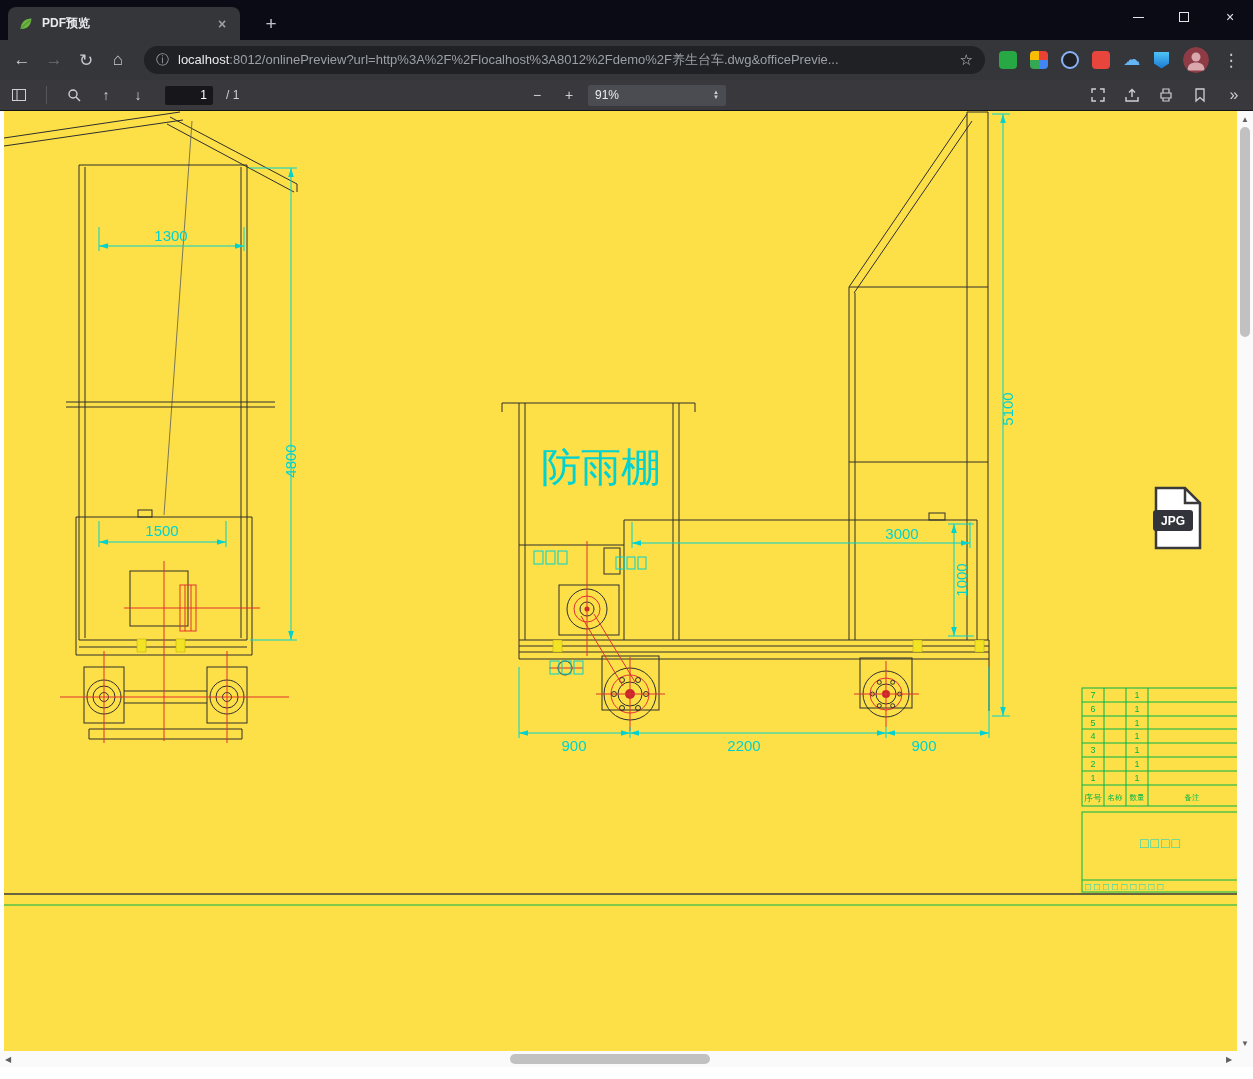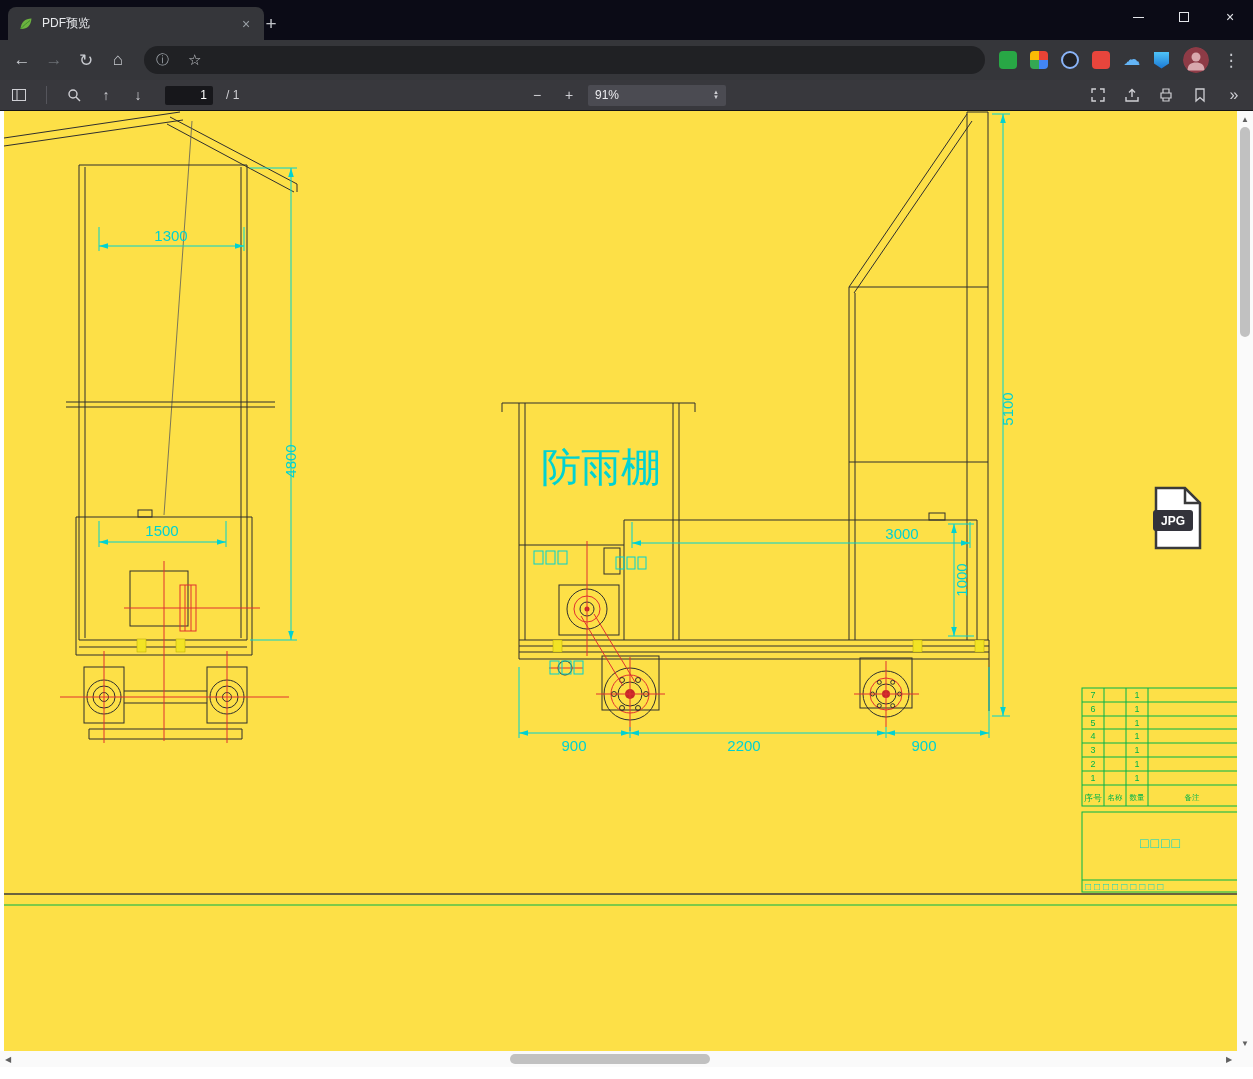--- a/index.html
+++ b/index.html
@@ -2,22 +2,22 @@
 <html style="--dim-cyan: #00d2d2; --center-red: #e03030; --table-green: #00b44b; --mark-yellow: #f2e324; --line-black: #2e2e2e;"><head>
 <meta charset="utf-8">
 <style>
   html,body{margin:0;padding:0;width:1253px;height:1079px;overflow:hidden;background:#fff;
     font-family:"Liberation Sans","DejaVu Sans",sans-serif;}
   *{box-sizing:border-box;}
   button{background:transparent;border:0;padding:0;cursor:default;}
 
   
   .titlebar{position:absolute;top:0;left:0;width:1253px;height:40px;background:#0b0b16;}
-  .tab{position:absolute;left:8px;top:7px;width:256px;height:33px;background:#35363a;
-       border-radius:8px 8px 0 0;display:flex;align-items:center;padding:0 10px;gap:8px;}
+  .tab{position:absolute;left:8px;top:7px;width:232px;height:33px;background:#35363a;
+       border-radius:8px 8px 0 0;display:flex;align-items:center;padding:0 10px;gap:8px;font-weight:bold;}
   .tab-title{color:#e8eaed;font-size:12px;white-space:nowrap;overflow:hidden;flex:1;}
   .tab-close{color:#9aa0a6;font-size:14px;width:16px;height:16px;line-height:16px;text-align:center;border-radius:50%;}
   .newtab{position:absolute;left:258px;top:11px;width:26px;height:26px;color:#c0c3c8;font-size:19px;
           display:flex;align-items:center;justify-content:center;}
   .win-controls{position:absolute;right:0;top:0;display:flex;}
   .win-btn{width:46px;height:34px;display:flex;align-items:center;justify-content:center;color:#e4e6ea;font-size:14px;}
   .min-glyph{display:block;width:11px;height:0;border-top:1.4px solid #e4e6ea;}
   .max-glyph{display:block;width:10px;height:10px;border:1.2px solid #e4e6ea;}
 
   
@@ -106,20 +106,21 @@
   </div>
 </div>
 
 <div class="navbar">
   <button class="nav-icon">←</button>
   <button class="nav-icon disabled">→</button>
   <button class="nav-icon">↻</button>
   <button class="nav-icon">⌂</button>
   <div class="addressbar">
     <span class="info-icon">ⓘ</span>
+    <span class="url"><span class="url-host">localhost</span><span class="url-rest">:8012/onlinePreview?url=http%3A%2F%2Flocalhost%3A8012%2Fdemo%2F养生台车.dwg&amp;officePrevie...</span></span>
     <span class="star-icon">☆</span>
   </div>
   <div class="ext-icons">
     <div class="ext ext-green"></div>
     <div class="ext ext-grid"></div>
     <div class="ext ext-ring"></div>
     <div class="ext ext-red"></div>
     <div class="ext ext-cloud">☁</div>
     <div class="ext ext-shield"></div>
   </div>

